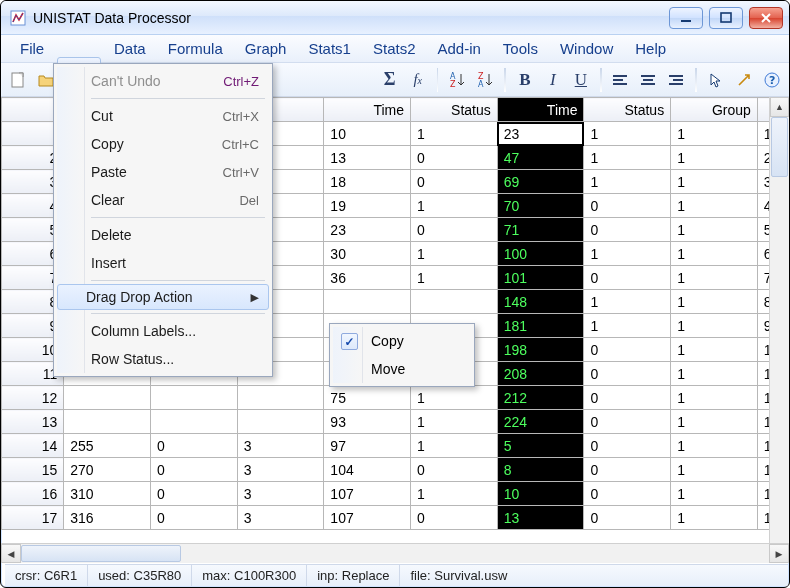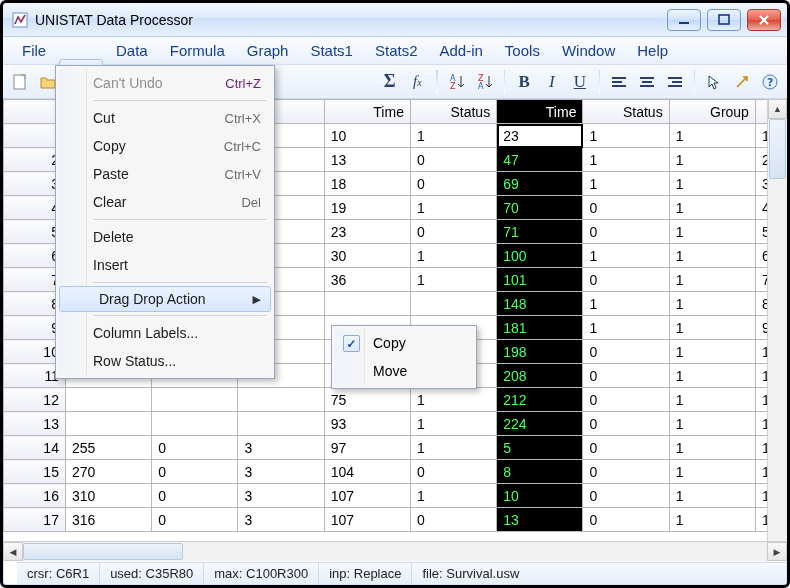--- a/index.html
+++ b/index.html
@@ -2,21 +2,21 @@
 <html><head>
 <meta charset="utf-8">
 <style>
   * { box-sizing: border-box; }
   html, body { margin:0; padding:0; font-family: "Segoe UI", Tahoma, sans-serif; font-size:13px; color:#000; }
   body { background:#fff; width:790px; height:588px; overflow:hidden; }
 
   
   .window {
     width:790px; height:588px;
-    border:3px solid #000000;
+    border:1px solid #000000;
     border-radius:6px;
     background:#fff;
     position:relative;
     box-shadow:0 0 0 1px #cfe3ff inset;
     overflow:hidden;
   }
   .titlebar {
     height:34px;
     background:linear-gradient(#f3f8ff,#dde9fb 45%,#cfe0fa 46%,#e8f1ff);
     border-bottom:1px solid #b9d1f1;
@@ -136,21 +136,21 @@
     position:absolute; left:0; right:0; bottom:24px; height:20px;
     background:#f1f1f1; border-top:1px solid #d0d0d0;
     display:flex;
   }
   .hscroll .arrow { width:20px; background:linear-gradient(#f8f8f8,#e6e6e6); border:1px solid #c9c9c9; display:flex; align-items:center; justify-content:center; font-size:9px; color:#444; }
   .hscroll .track { flex:1; position:relative; }
   .hscroll .thumb { position:absolute; left:0; top:1px; bottom:1px; width:160px; background:linear-gradient(#eef3fb,#d7e3f4); border:1px solid #b8c9e3; border-radius:2px; }
 
   
   .statusbar {
-    position:absolute; left:14px; right:1px; bottom:1px; height:22px;
+    position:absolute; left:4px; right:1px; bottom:1px; height:22px;
     background:linear-gradient(#f6f9fe,#e7effa);
     border-top:1px solid #cfd9ea;
     display:flex; 
     font-size:13px; color:#222;
   }
   .statusbar .cell { padding:0 10px; border-right:1px solid #cfd9ea; height:100%; display:flex; align-items:center; }
   .statusbar .cell:last-child { border-right:none; flex:1; }
 
   
   .dropdown {
@@ -174,21 +174,21 @@
     font-size:14px;
     color:#1b1b1b;
   }
   .dropdown .row .shortcut { margin-left:auto; color:#6a6a6a; font-size:13px; }
   .dropdown .row.disabled { color:#8f8f8f; }
   .dropdown .row.disabled .shortcut { color:#701a75; }
   .dropdown .row.highlight {
     background:linear-gradient(#eaf2ff,#d8e7fd);
     border:1px solid #aac6ee;
     border-radius:3px;
-    padding-left:39px; padding-right:9px;
+    padding-left:28px; padding-right:9px;
     height:26px;
   }
   .dropdown .row .sub-arrow {
     margin-left:auto;
     font-size:11px; color:#333;
   }
   .dropdown .sep {
     height:1px; margin:3px 4px 3px 34px;
     background:#d0d5dd;
   }

